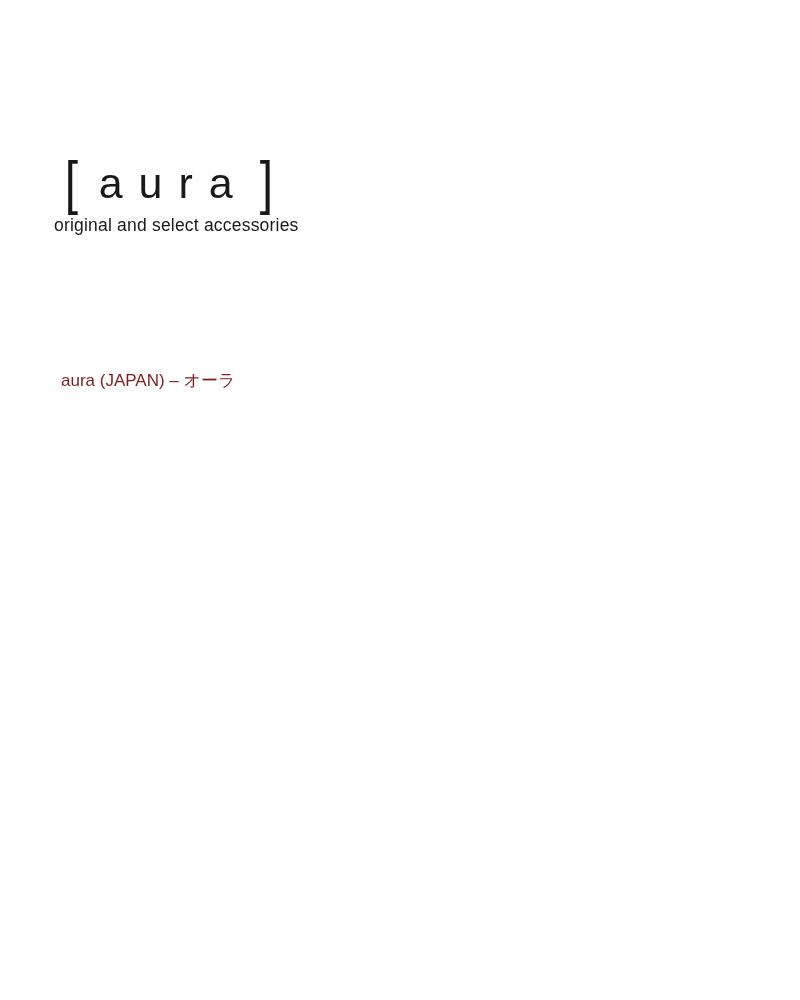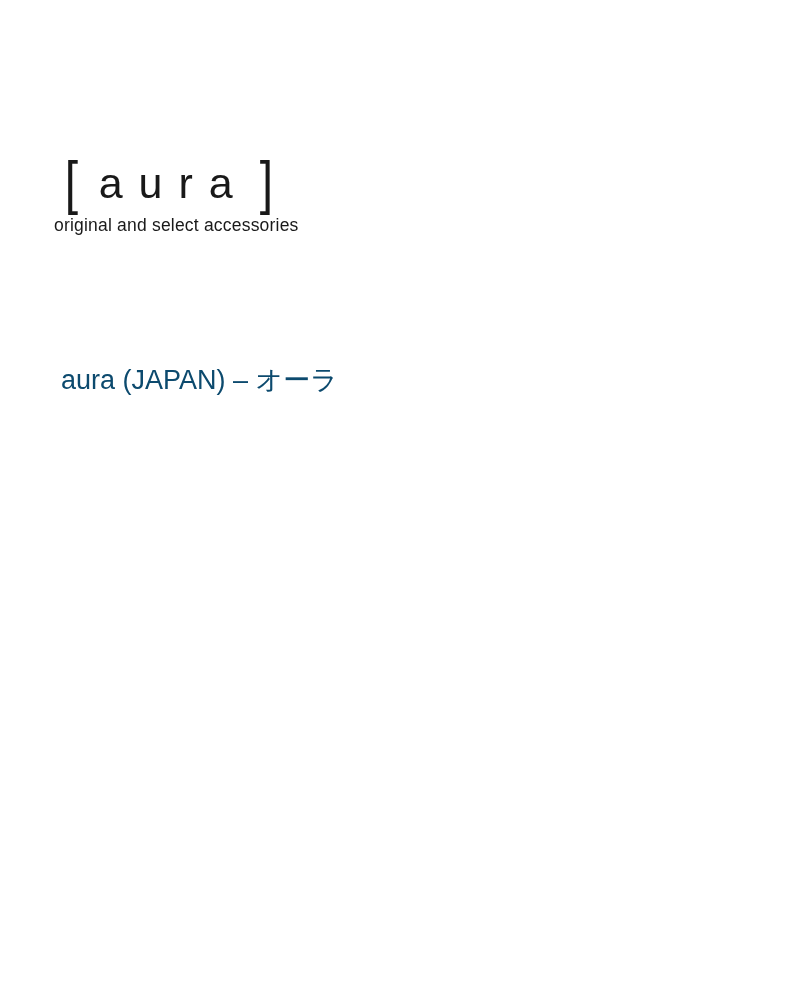--- a/index.html
+++ b/index.html
@@ -53,22 +53,22 @@
     letter-spacing: 0.2px;
     font-weight: 400;
     white-space: nowrap;
   }
 
   
   .about {
     position: absolute;
     left: 61px;
     top: 362px;
-    color: #0c4a6e;
-    font-size: 27px;
+    color: #7f1d1d;
+    font-size: 17px;
     line-height: 37px;
     font-weight: 400;
   }
   .about p.title-line {
     margin: 0 0 33px 0;
   }
   .about p.body-text {
     margin: 0;
   }
 </style>

